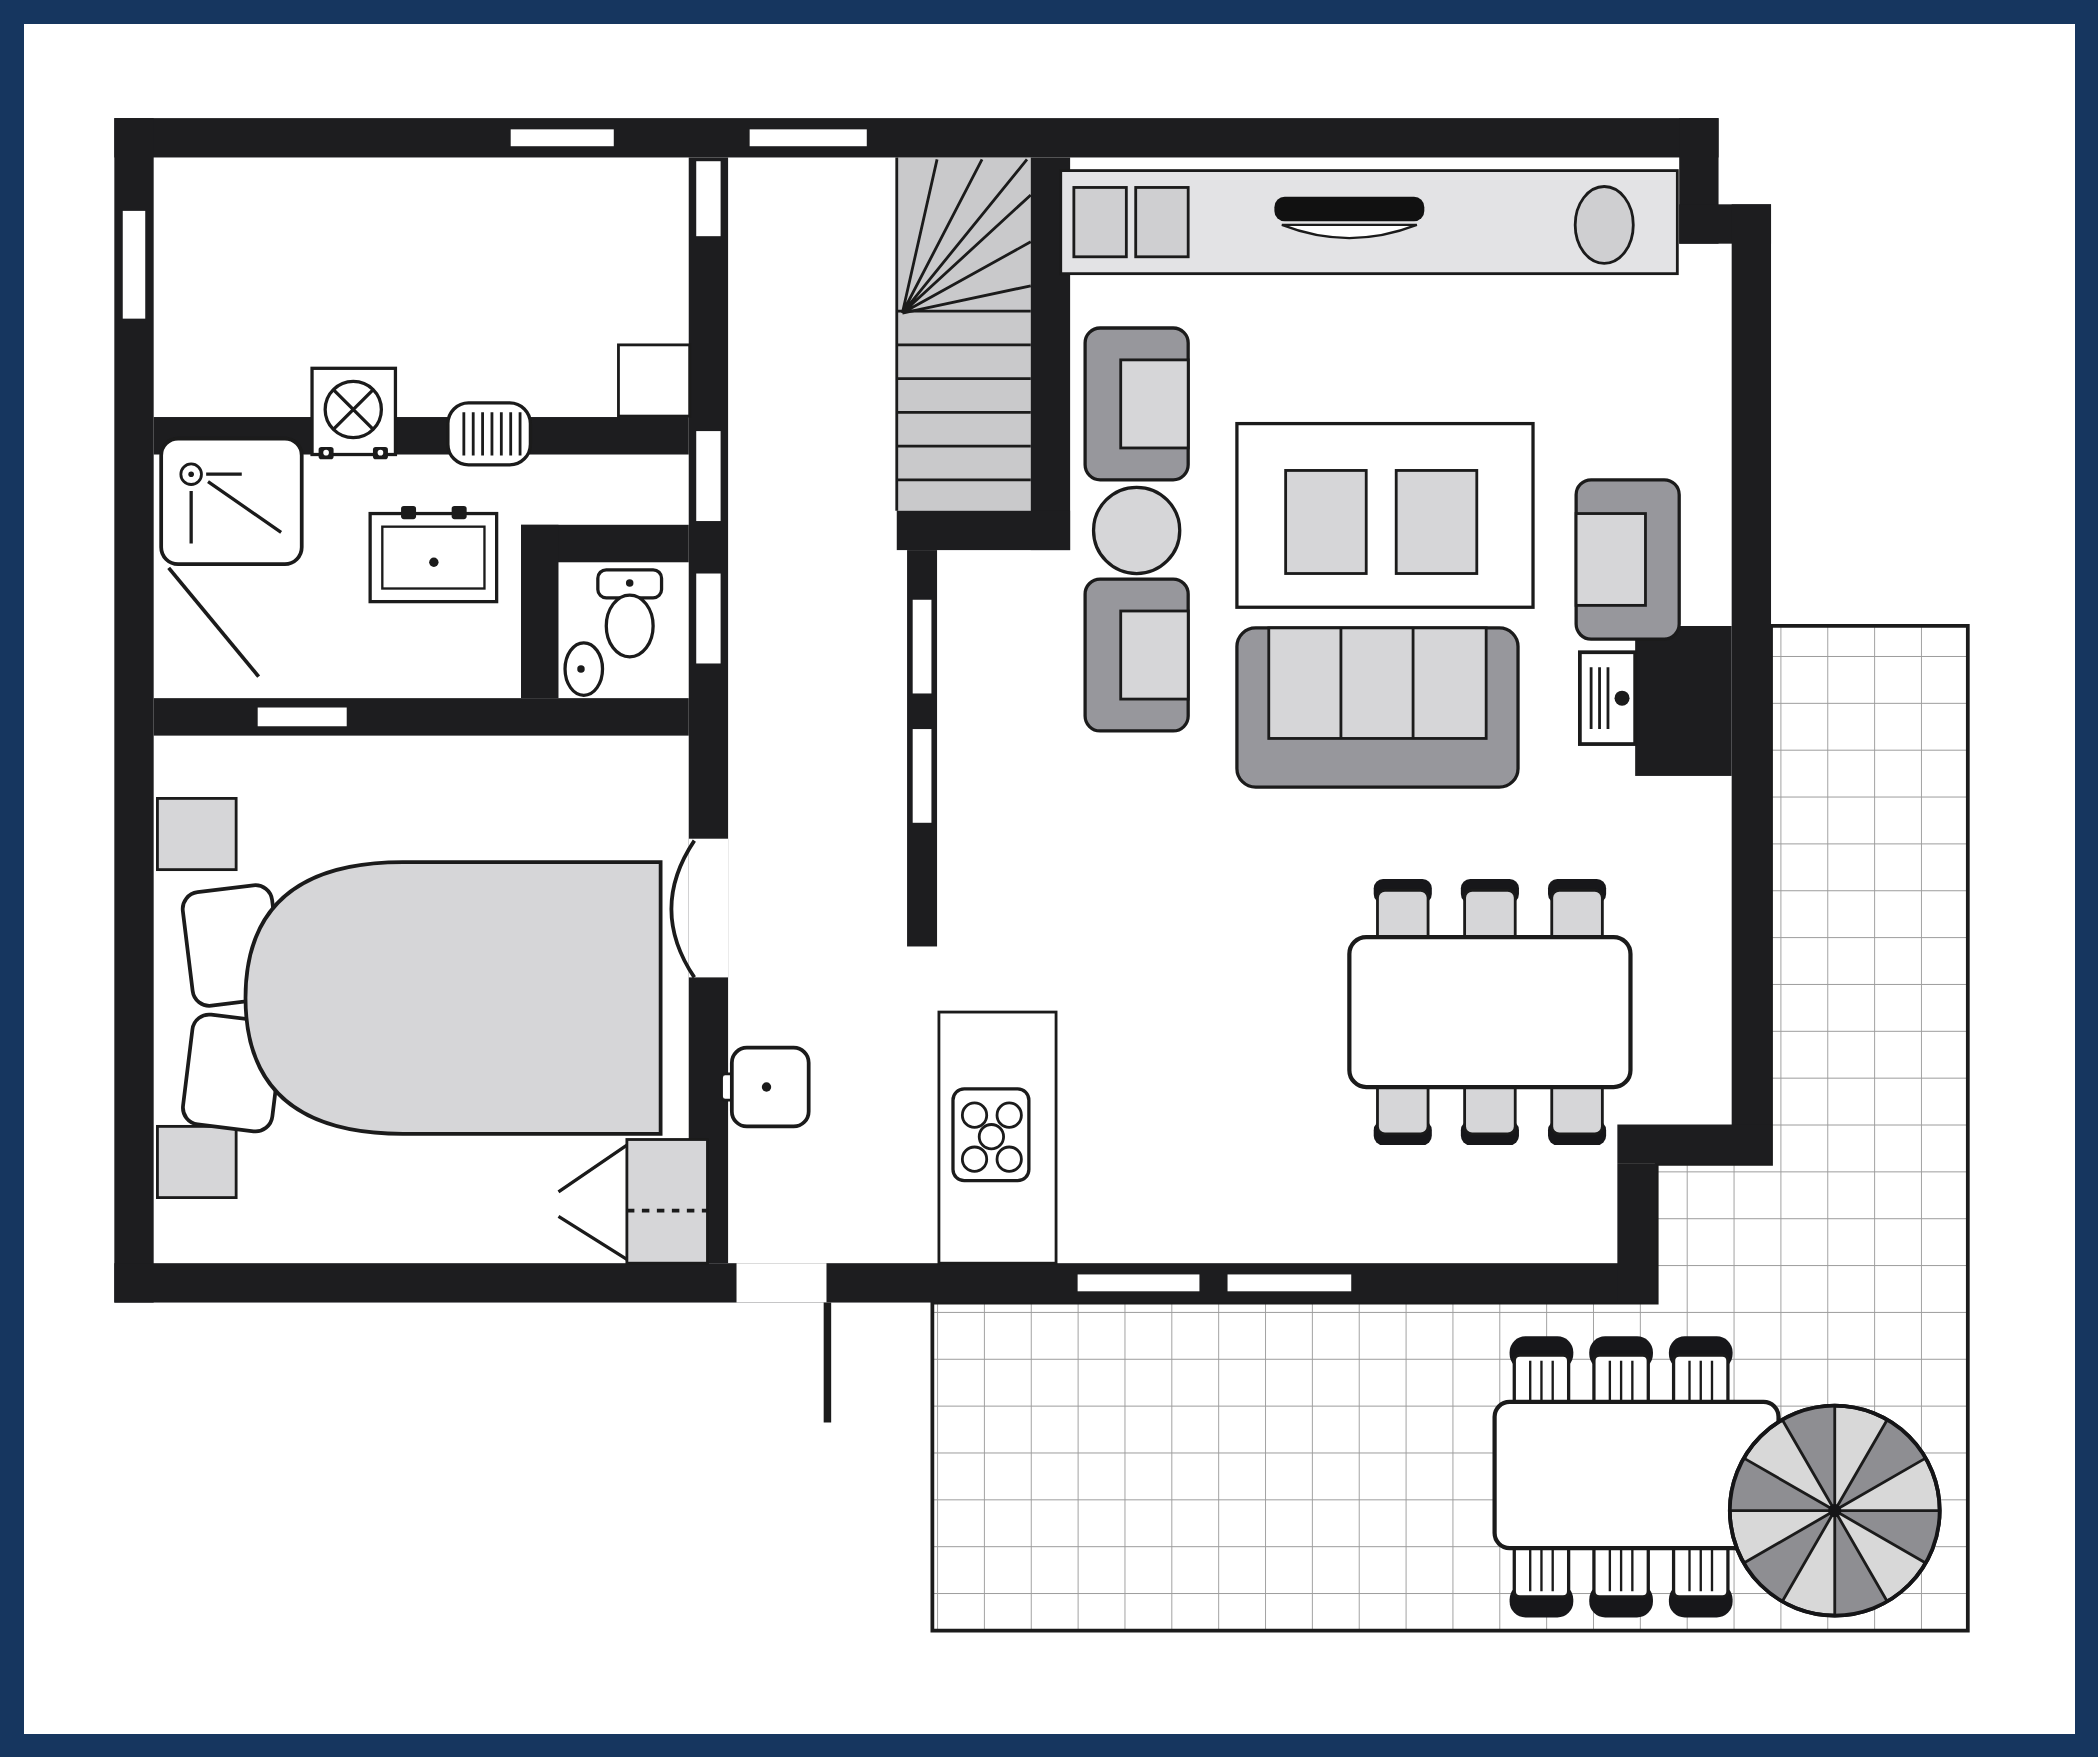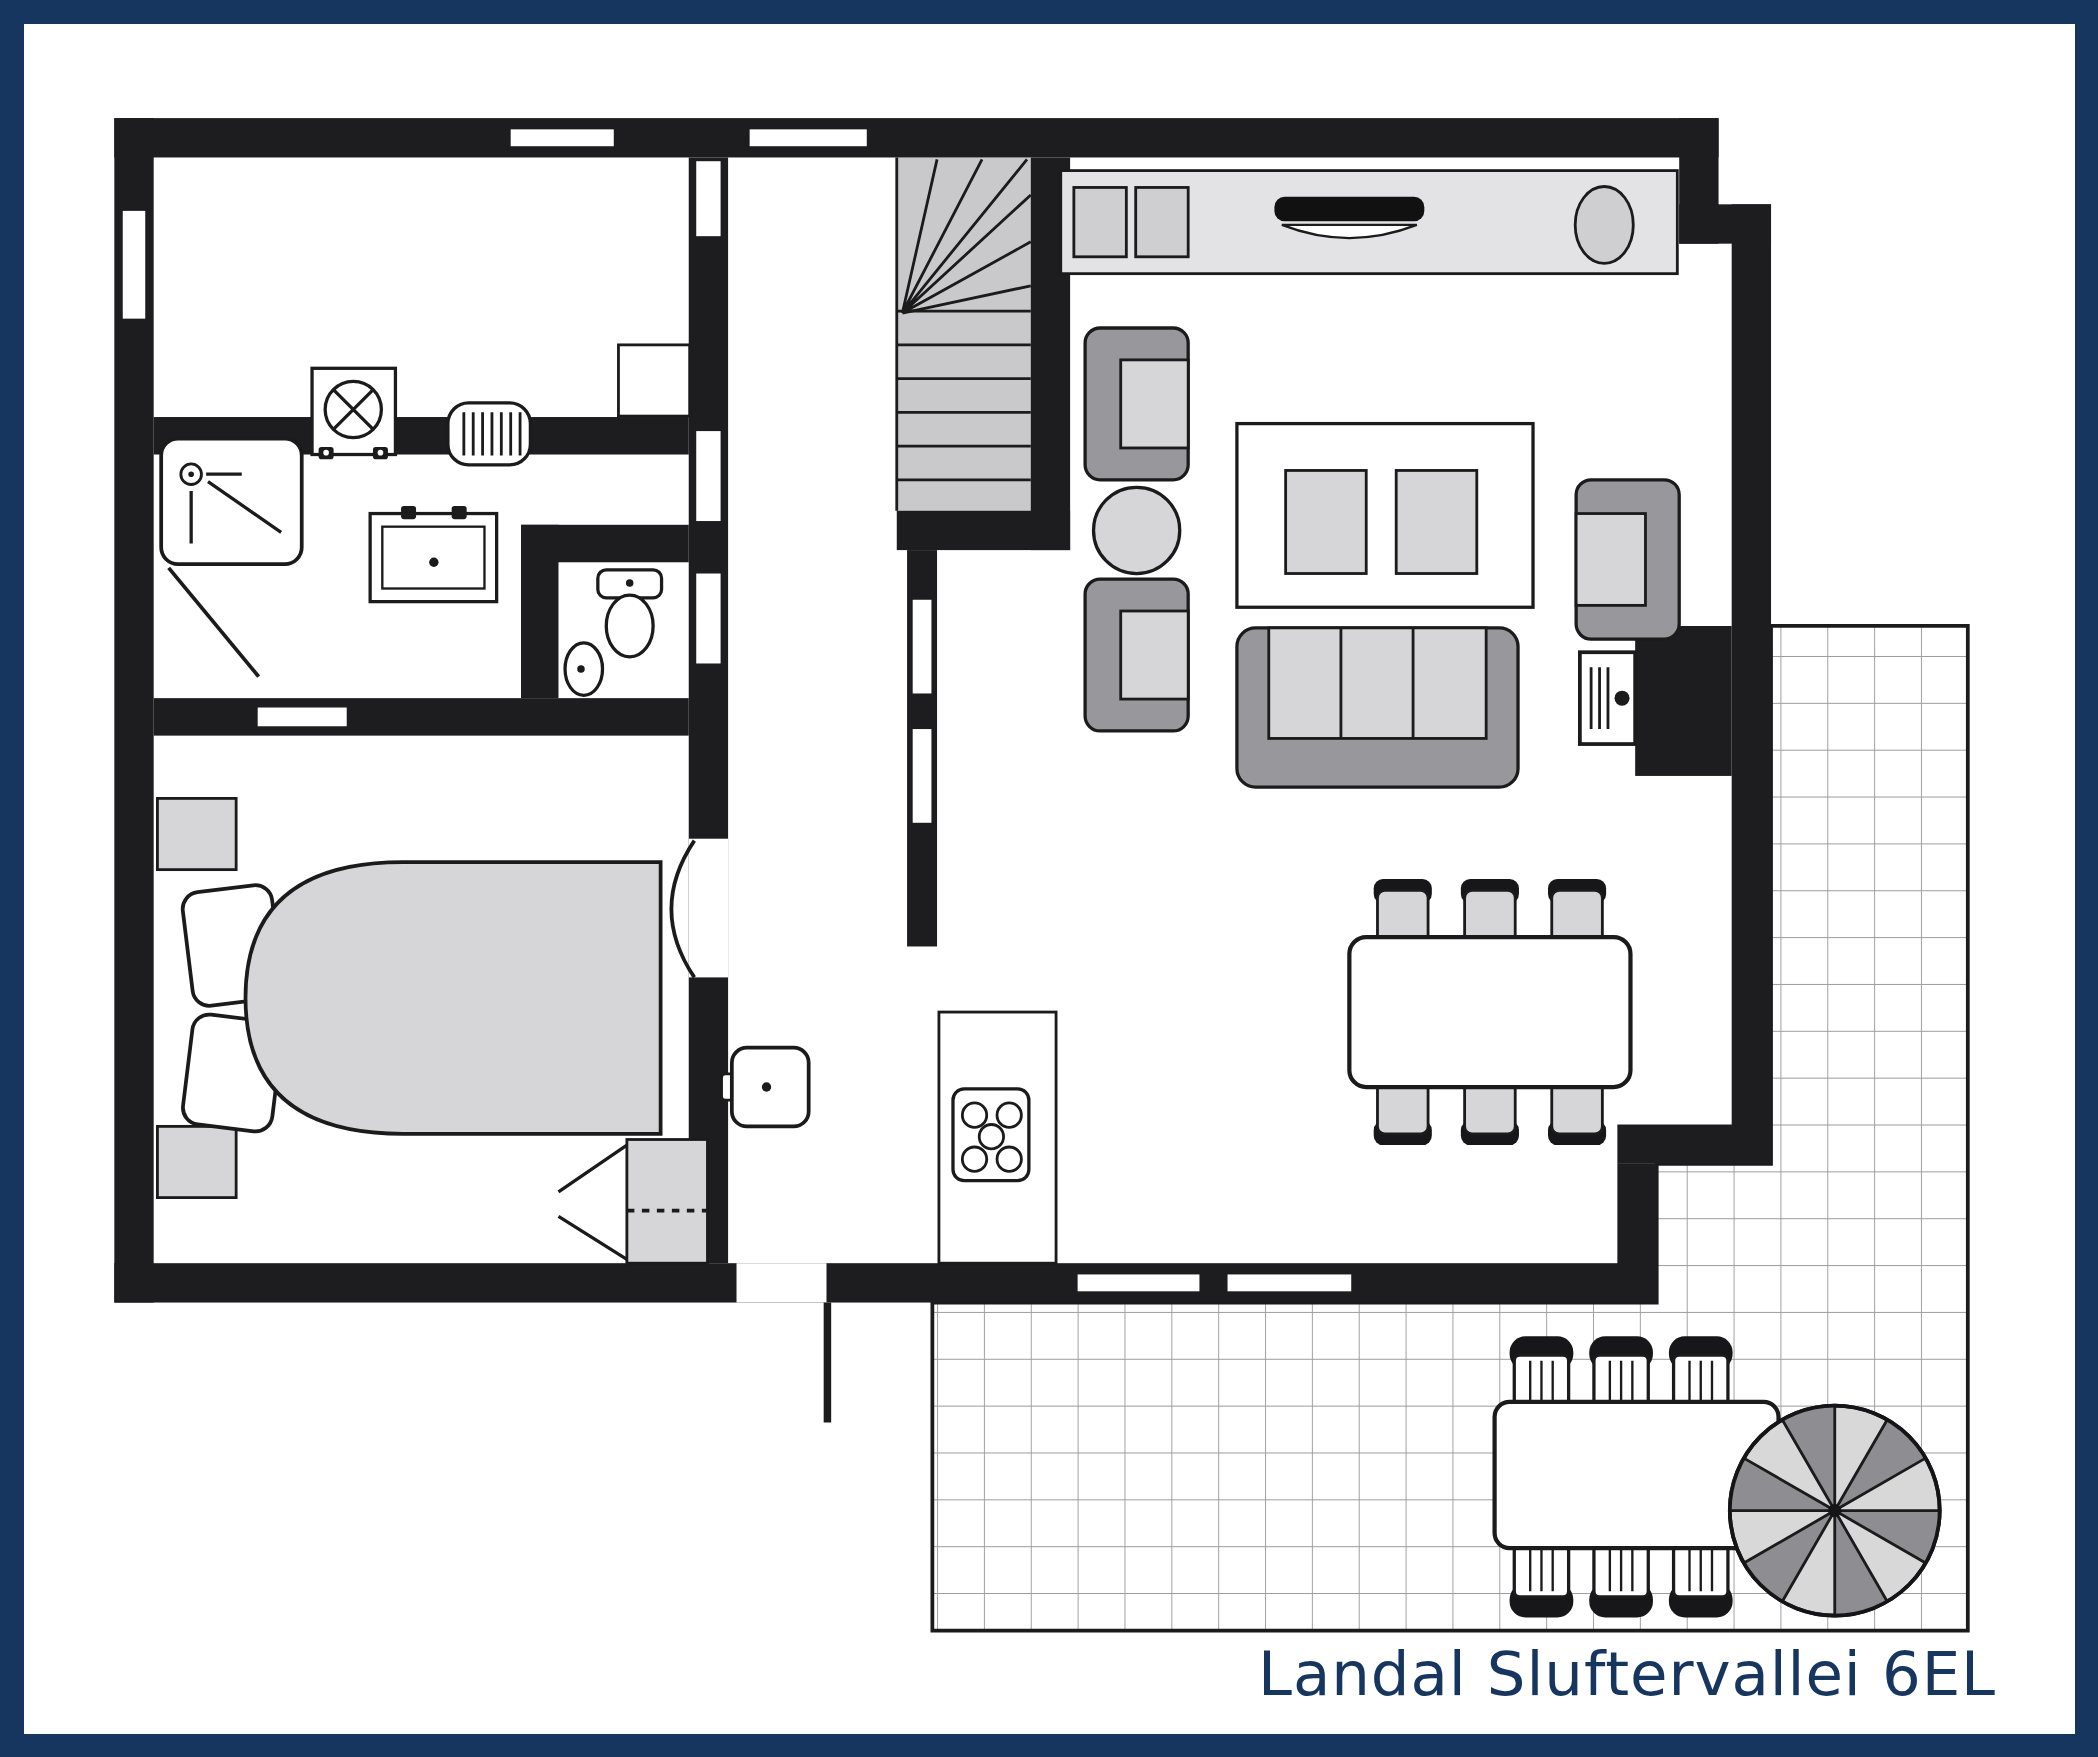--- a/index.html
+++ b/index.html
@@ -288,15 +288,14 @@
     <g>
       <path d="M705,920 H430 Q262,920 262,1065 Q262,1210 430,1210 H705 Z" fill="var(--furn-light)" stroke="#1b1b1b" stroke-width="4"></path>
     </g>
     <g>
       <rect class="furnL" x="669" y="1216" width="86" height="132" stroke-width="3"></rect>
       <path class="ln" stroke-width="4" stroke-dasharray="8 8" d="M669,1292 H755"></path>
       <path class="ln" stroke-width="3.5" d="M669,1222 L596,1272 M596,1298 L669,1344"></path>
     </g>
   </svg>
 
-  <div class="caption">Landal Sluftervallei 6EL</div>
 </div>
 
 
 </body></html>

